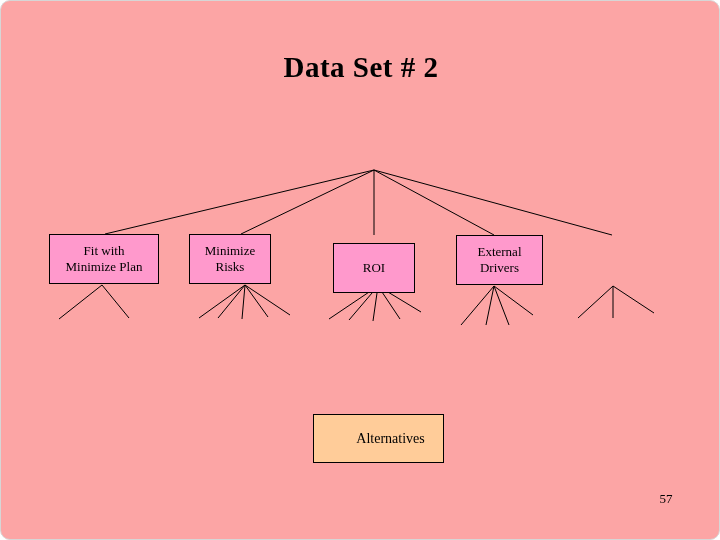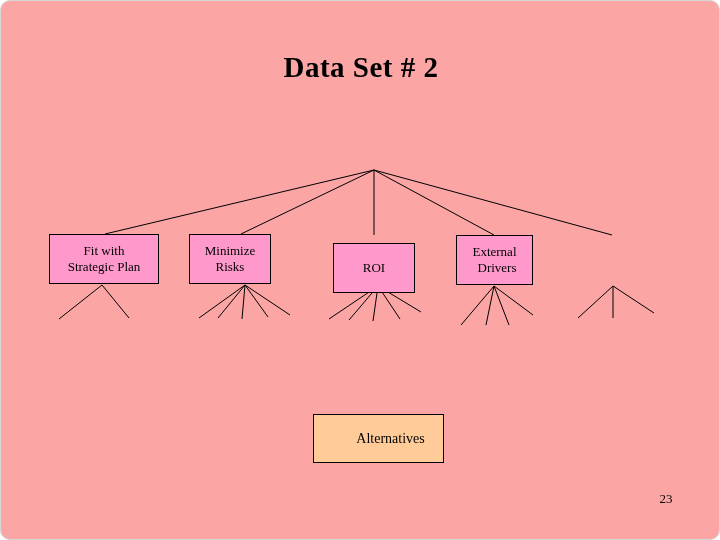--- a/index.html
+++ b/index.html
@@ -64,21 +64,21 @@
   }
   .criterion {
     background: #ff99cc;
     font-size: 13px;
     top: 233px;
     height: 50px;
   }
   .c1 { left: 48px;  width: 110px; }
   .c2 { left: 188px; width: 82px; }
   .c3 { left: 332px; width: 82px; top: 242px; }
-  .c4 { left: 455px; width: 77px; top: 234px; text-align: right; }
+  .c4 { left: 455px; width: 87px; top: 234px; }
   .c5 { left: 571px; width: 80px; top: 234px; }
   .alternatives {
     left: 312px;
     top: 413px;
     width: 131px;
     height: 49px;
     background: #ffcc99;
     font-size: 14px;
     padding-left: 24px;
   }
@@ -139,28 +139,28 @@
 
     <g>
       <line x1="612" y1="285" x2="577" y2="317"></line>
       <line x1="612" y1="285" x2="612" y2="317"></line>
       <line x1="612" y1="285" x2="653" y2="312"></line>
     </g>
   </svg>
 
 
   <div class="node criterion c1">Fit with
-Strategic Plan</div>
+Minimize Plan</div>
 
   <div class="node criterion c2">Minimize
 Risks</div>
 
   <div class="node criterion c3">ROI</div>
 
   <div class="node criterion c4">External
 Drivers</div>
 
 
   <div class="node alternatives">Alternatives</div>
 
-  <div class="page-number">23</div>
+  <div class="page-number">57</div>
 
 </div>
 
 </body></html>

